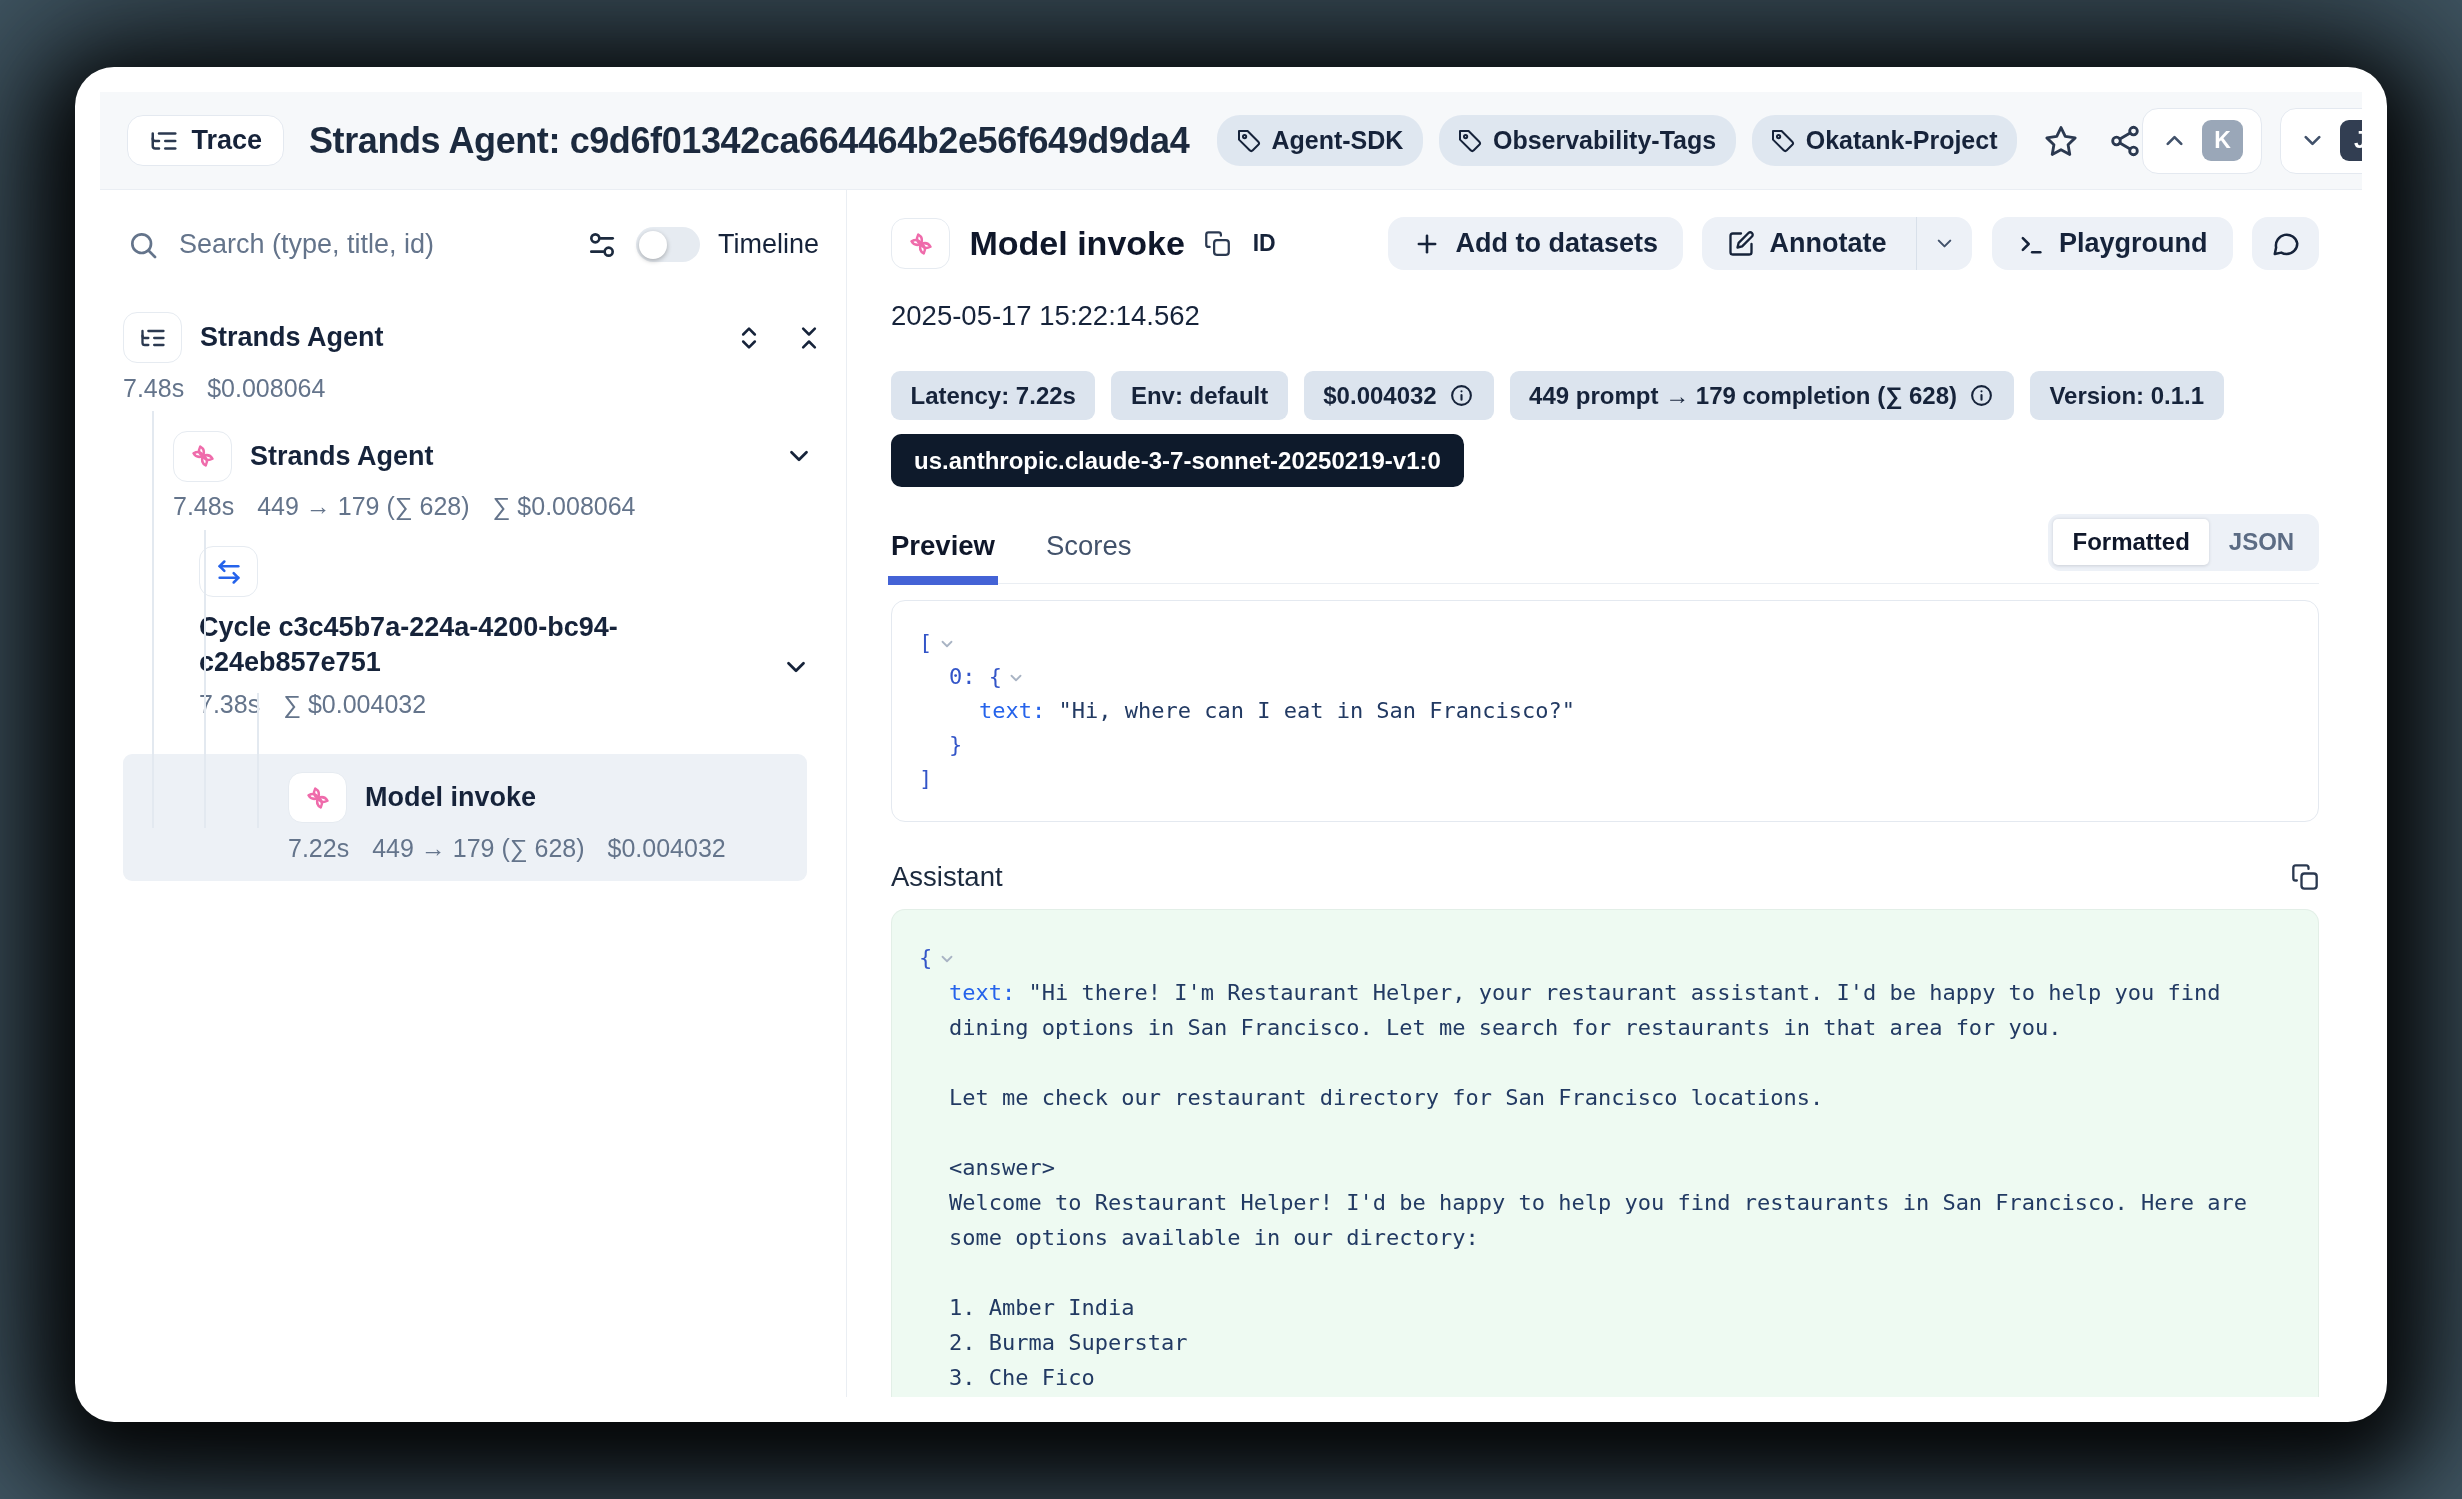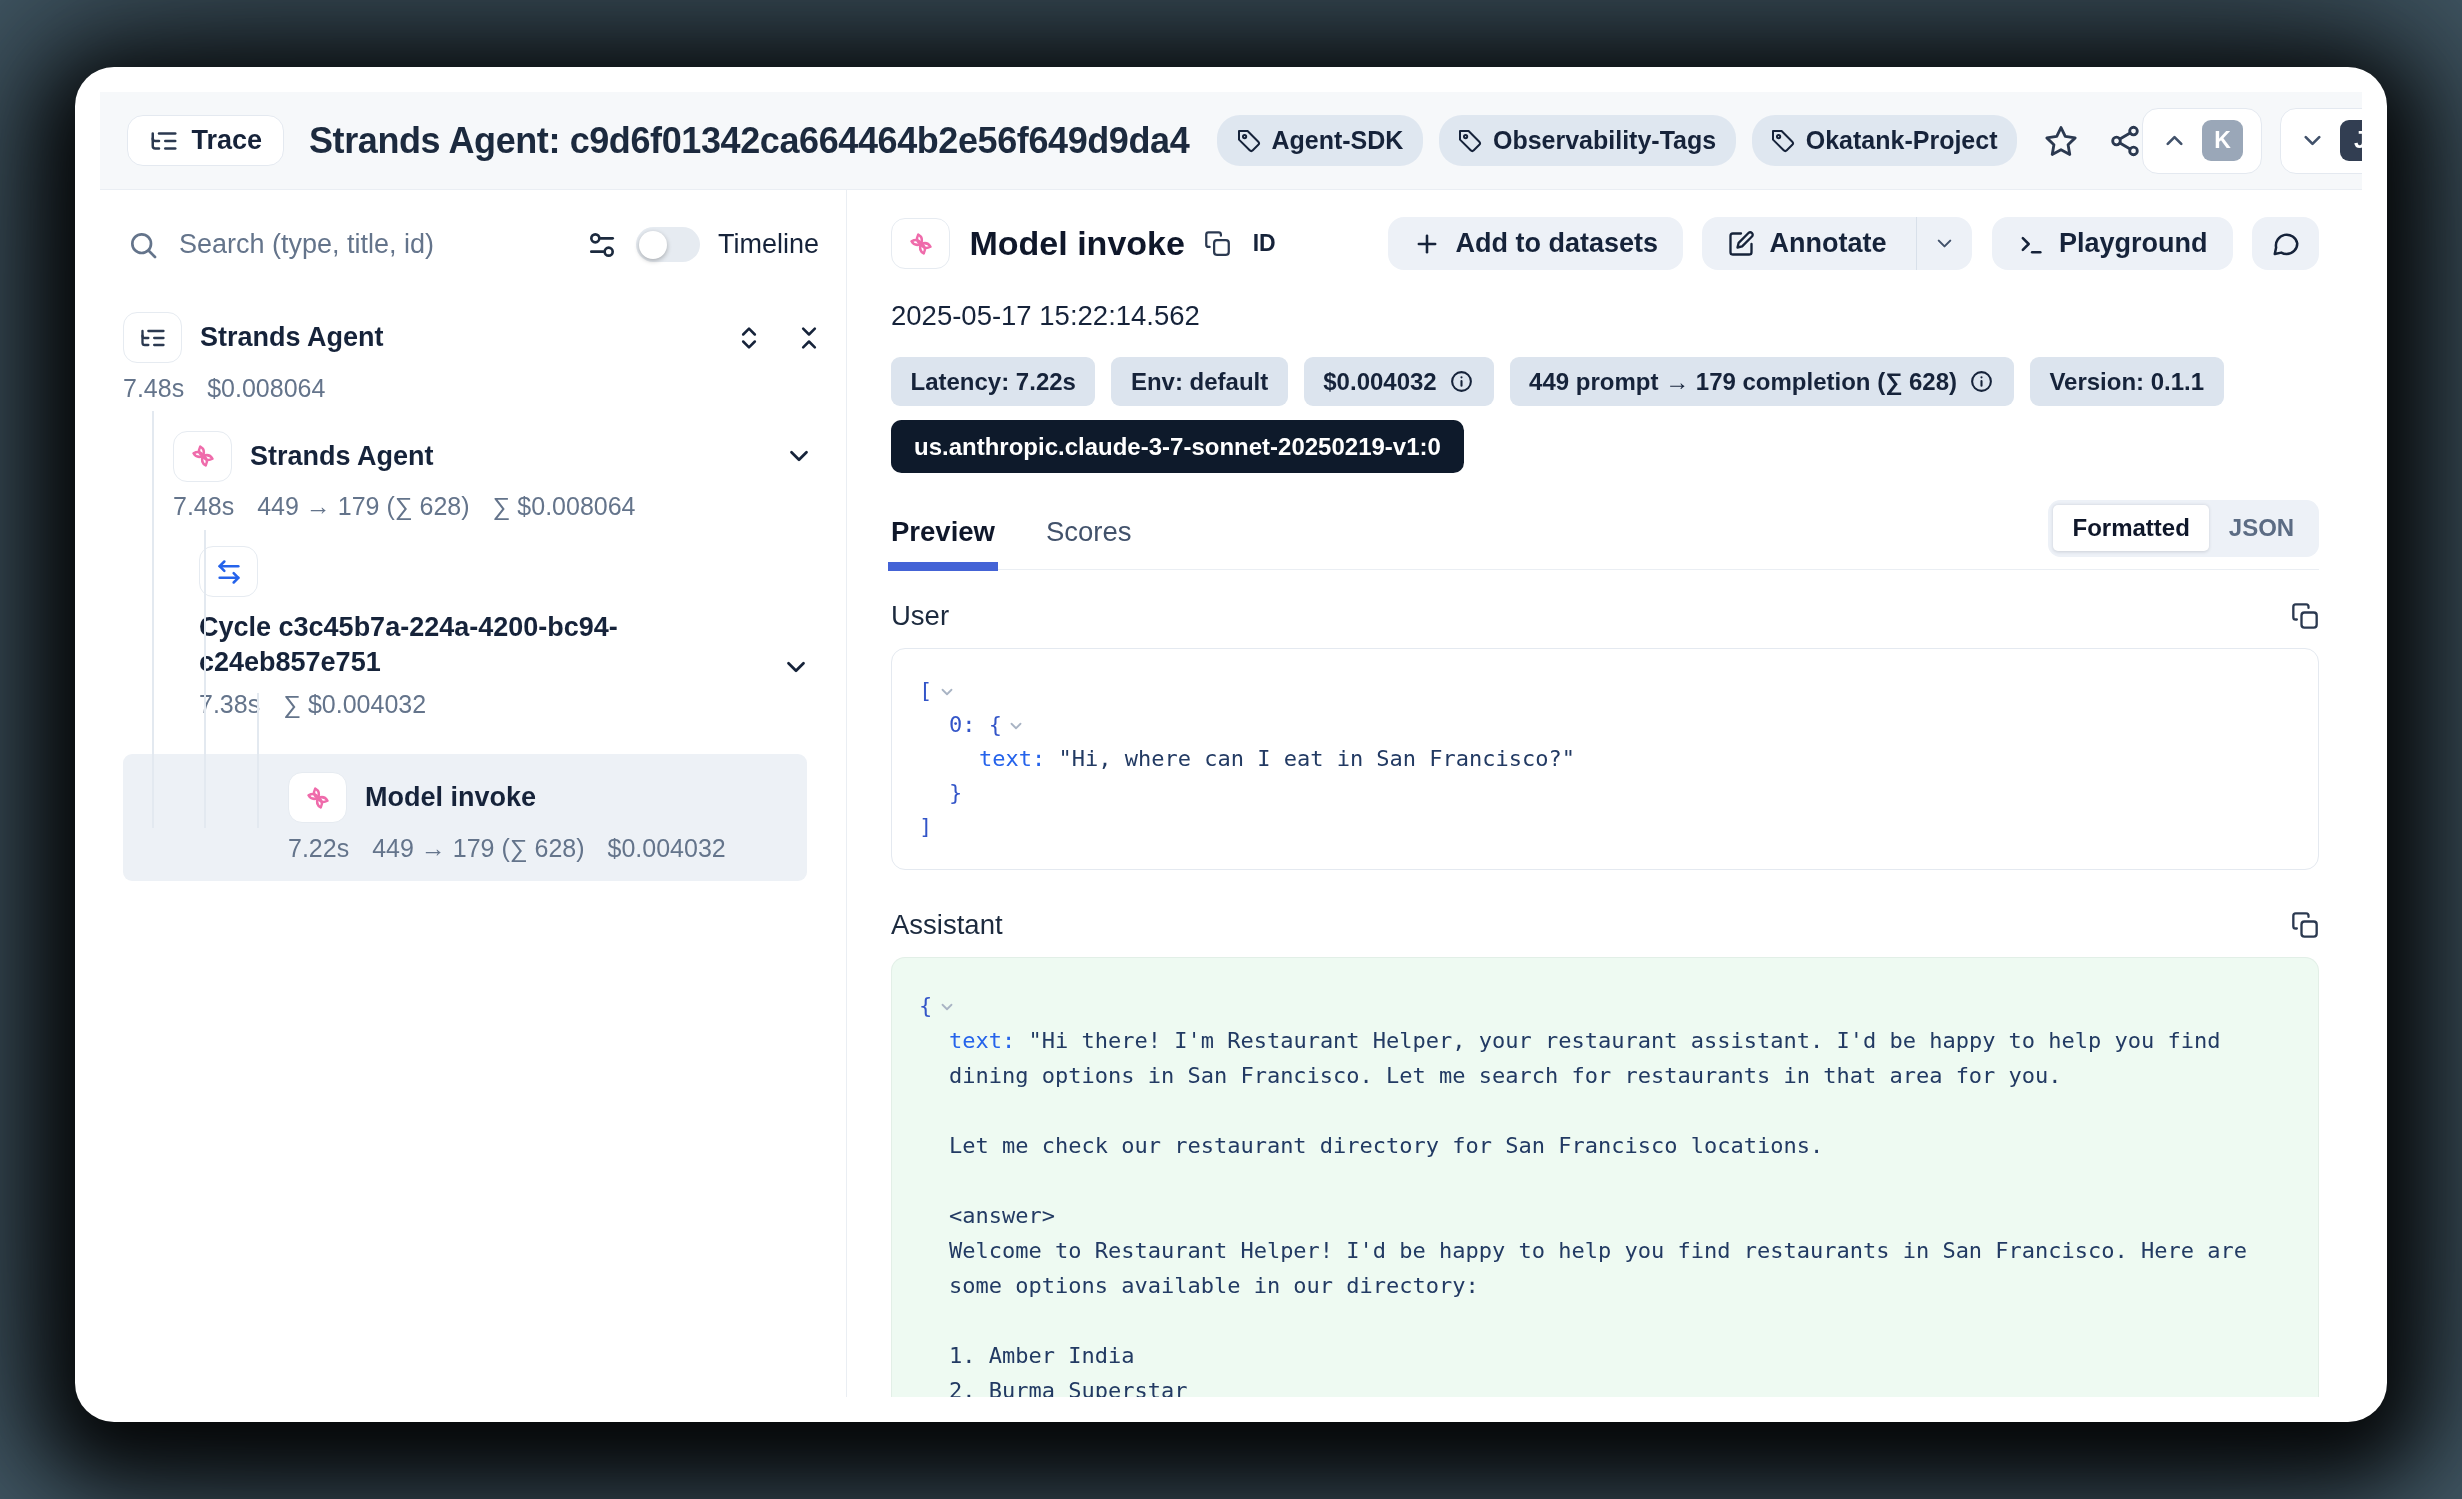--- a/index.html
+++ b/index.html
@@ -86,21 +86,21 @@
   .action-btn {
     display:inline-flex; align-items:center; gap:14px; height:53px;
     background:#edf1f7; border-radius:16px; padding:0 25px;
     font-size:27px; font-weight:600; color:#16233a; white-space:nowrap;
   }
   .annotate-btn { padding-right:0; }
   .annotate-caret { display:flex; align-items:center; justify-content:center; align-self:stretch; border-left:1.8px solid #d8e0ea; padding:0 16px; margin-left:16px; }
   .icon-only { width:67px; padding:0; justify-content:center; }
 
   .timestamp { margin-top:30px; font-size:27.5px; color:#16233a; }
-  .meta-row { display:flex; gap:16px; margin-top:25px; }
+  .meta-row { display:flex; gap:16px; margin-top:39px; }
   .meta-badge {
     display:inline-flex; align-items:center; gap:12.4px;
     background:#dce4ee; border-radius:9px; padding:10.6px 19.5px;
     font-size:24px; font-weight:700; color:#16233a; white-space:nowrap;
   }
   .model-badge {
     display:inline-flex; background:#0e1a2b; color:#fff; border-radius:10.6px;
     padding:12.4px 23px; font-size:24px; font-weight:700; margin-top:14px;
   }
 
@@ -457,29 +457,20 @@
 
       <div class="tabs-row">
         <span class="tab active">Preview</span>
         <span class="tab inactive">Scores</span>
         <div class="format-toggle">
           <span class="format-opt active">Formatted</span>
           <span class="format-opt">JSON</span>
         </div>
       </div>
 
-      <div class="section-head">
-        <span class="section-title">User</span>
-        <span>
-            <svg width="28" height="28" viewBox="0 0 24 24" fill="none" stroke="#2b3950" stroke-width="2" stroke-linecap="round" stroke-linejoin="round">
-              <rect x="9" y="9" width="13" height="13" rx="2.5"></rect>
-              <path d="M5 15H4a2 2 0 0 1-2-2V4a2 2 0 0 1 2-2h9a2 2 0 0 1 2 2v1"></path>
-            </svg>
-          </span>
-      </div>
       <div class="code-panel">
         <span class="code-line"><span class="tok-bracket">[</span><span class="mini-chev"><svg width="18" height="18" viewBox="0 0 24 24" fill="none" stroke="#a9b4c4" stroke-width="2.4" stroke-linecap="round" stroke-linejoin="round">
                 <path d="m6 9 6 6 6-6"></path>
               </svg></span></span>
         <span class="code-line ind1"><span class="tok-bracket">0: {</span><span class="mini-chev"><svg width="18" height="18" viewBox="0 0 24 24" fill="none" stroke="#a9b4c4" stroke-width="2.4" stroke-linecap="round" stroke-linejoin="round">
                 <path d="m6 9 6 6 6-6"></path>
               </svg></span></span>
         <span class="code-line ind2"><span class="tok-key">text:</span><span> </span><span class="tok-str">"Hi, where can I eat in San Francisco?"</span></span>
         <span class="code-line ind1"><span class="tok-bracket">}</span></span>
         <span class="code-line"><span class="tok-bracket">]</span></span>

